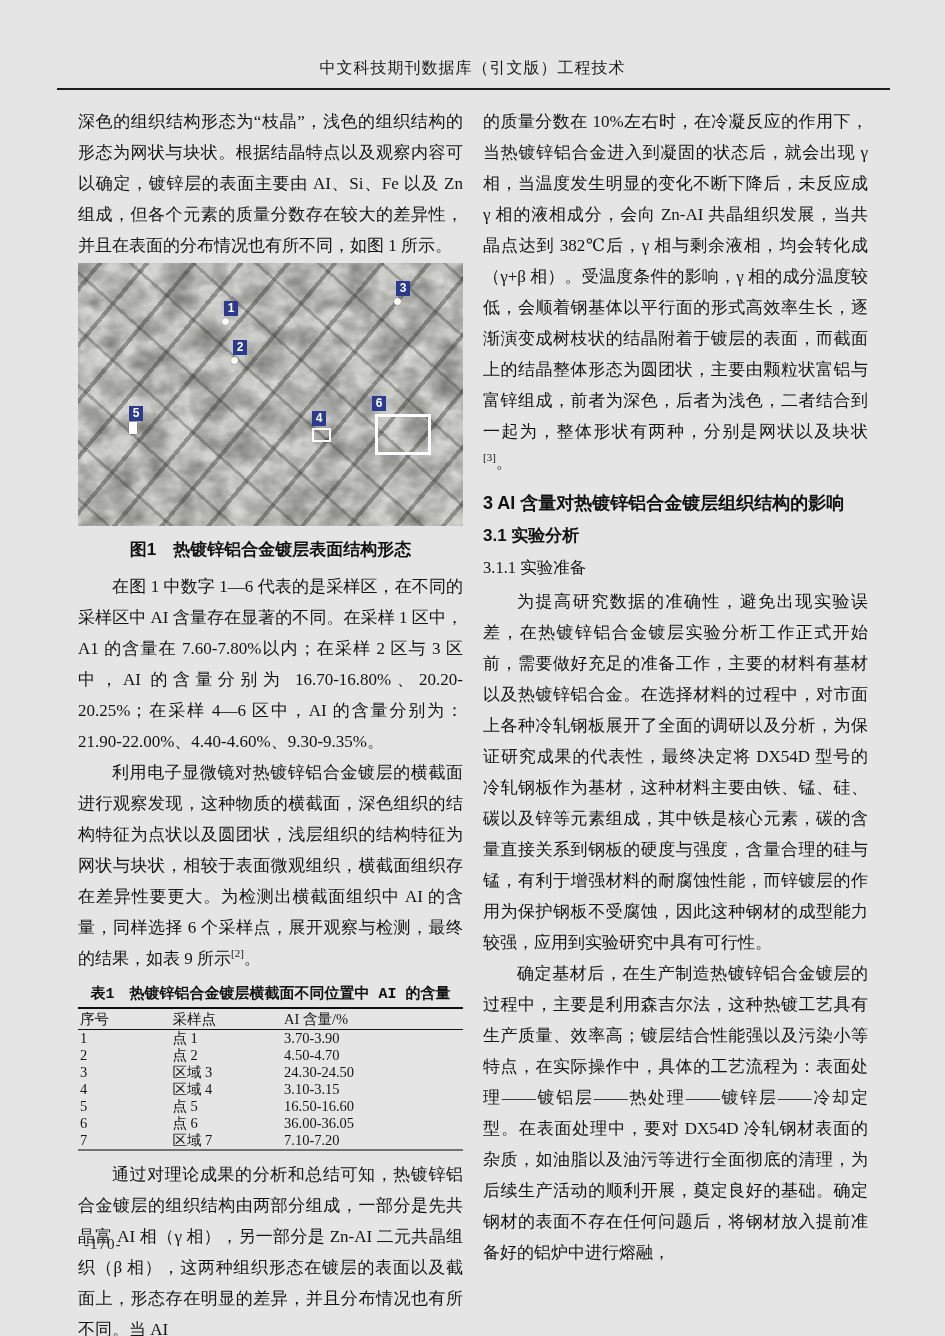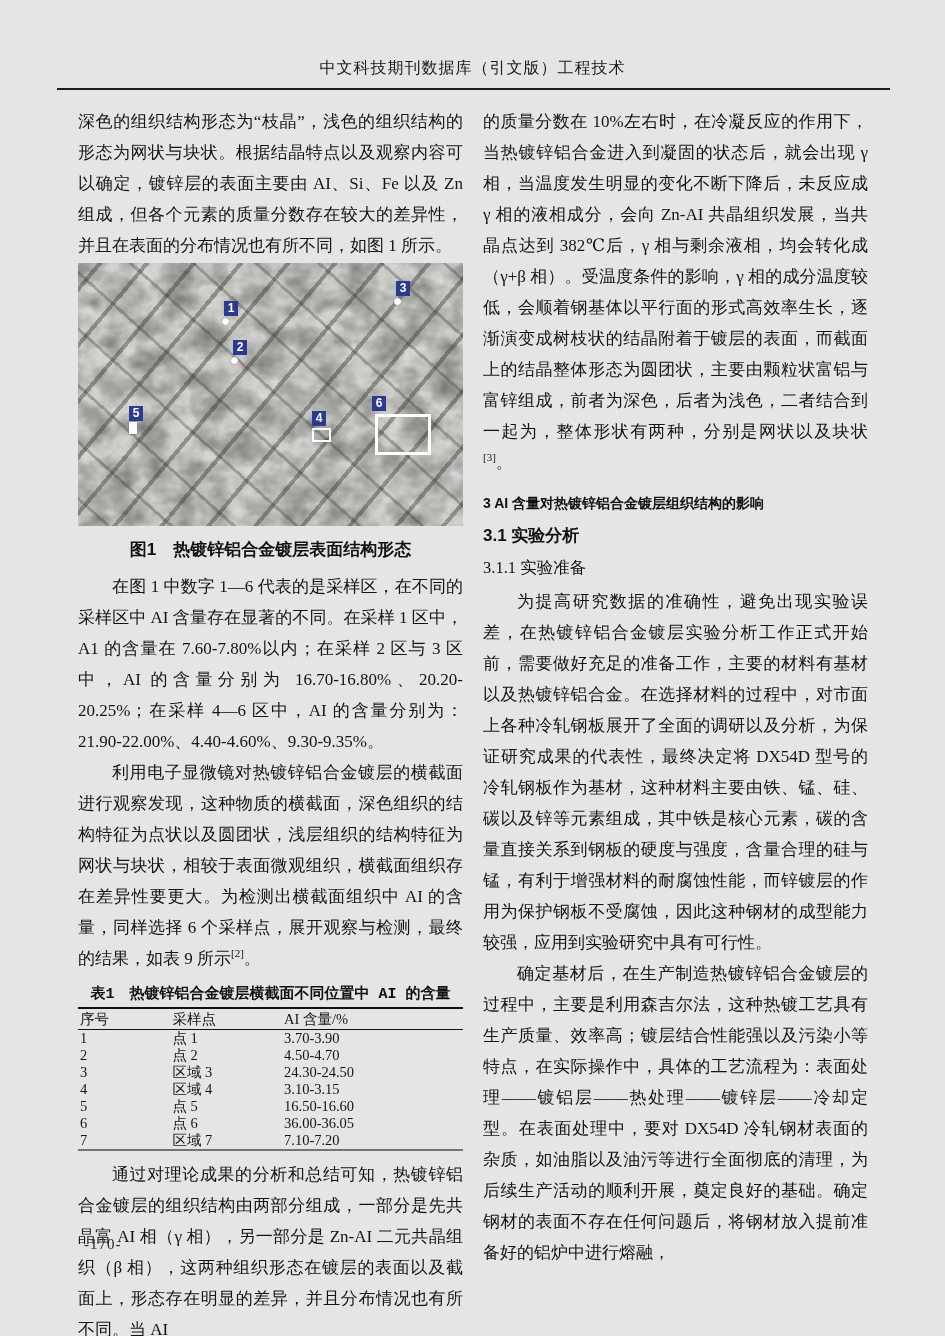--- a/index.html
+++ b/index.html
@@ -48,21 +48,21 @@
   }
   table.data-table{width:100%;border-collapse:collapse;font-size:14.5px;
     border-top:2px solid #111;border-bottom:2px solid #737373;}
   table.data-table th{font-weight:normal;text-align:left;border-bottom:1.5px solid #111;
     padding:1px 2px;line-height:18px;}
   table.data-table td{padding:0 2px;line-height:17px;text-align:left;}
   .c0{width:24%;}.c1{width:29%;}.c2{width:47%;}
   
   .h1{
     font-family:"Liberation Sans","DejaVu Sans",sans-serif;font-weight:bold;
-    font-size:14px;line-height:26px;margin:12px 0 8px 0;white-space:nowrap;color:#111;
+    font-size:18px;line-height:26px;margin:12px 0 8px 0;white-space:nowrap;color:#111;
   }
   .h2{
     font-family:"Liberation Sans","DejaVu Sans",sans-serif;font-weight:bold;
     font-size:17px;line-height:24px;margin:8px 0 8px 0;color:#111;
   }
   .h3{font-size:16.5px;line-height:24px;margin:4px 0 6px 0;font-weight:normal;color:#141414;}
   .page-number{position:absolute;left:84px;top:1236px;font-size:15px;letter-spacing:1px;color:#222;}
 </style>
 </head>
 <body>

